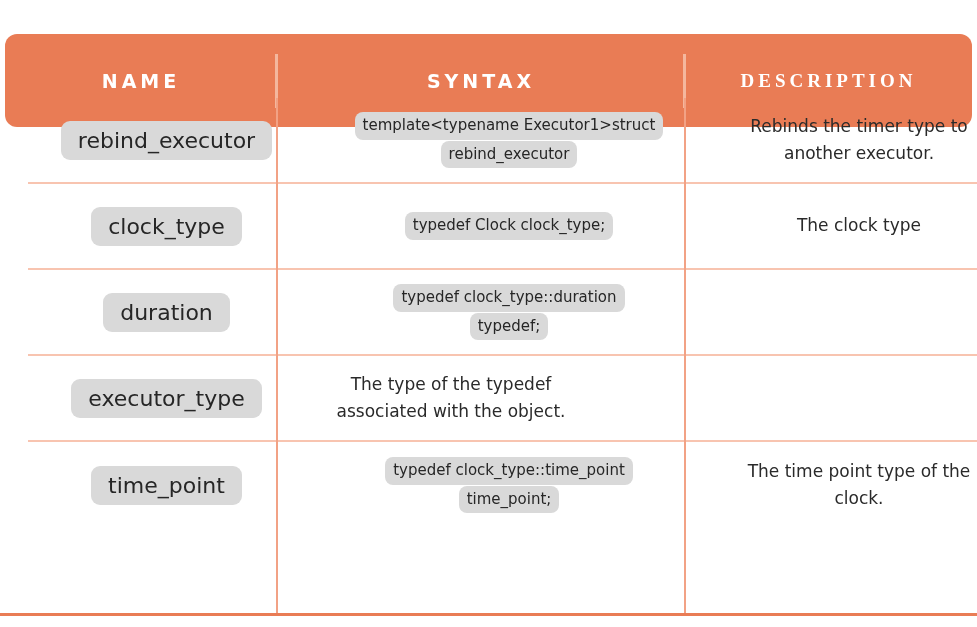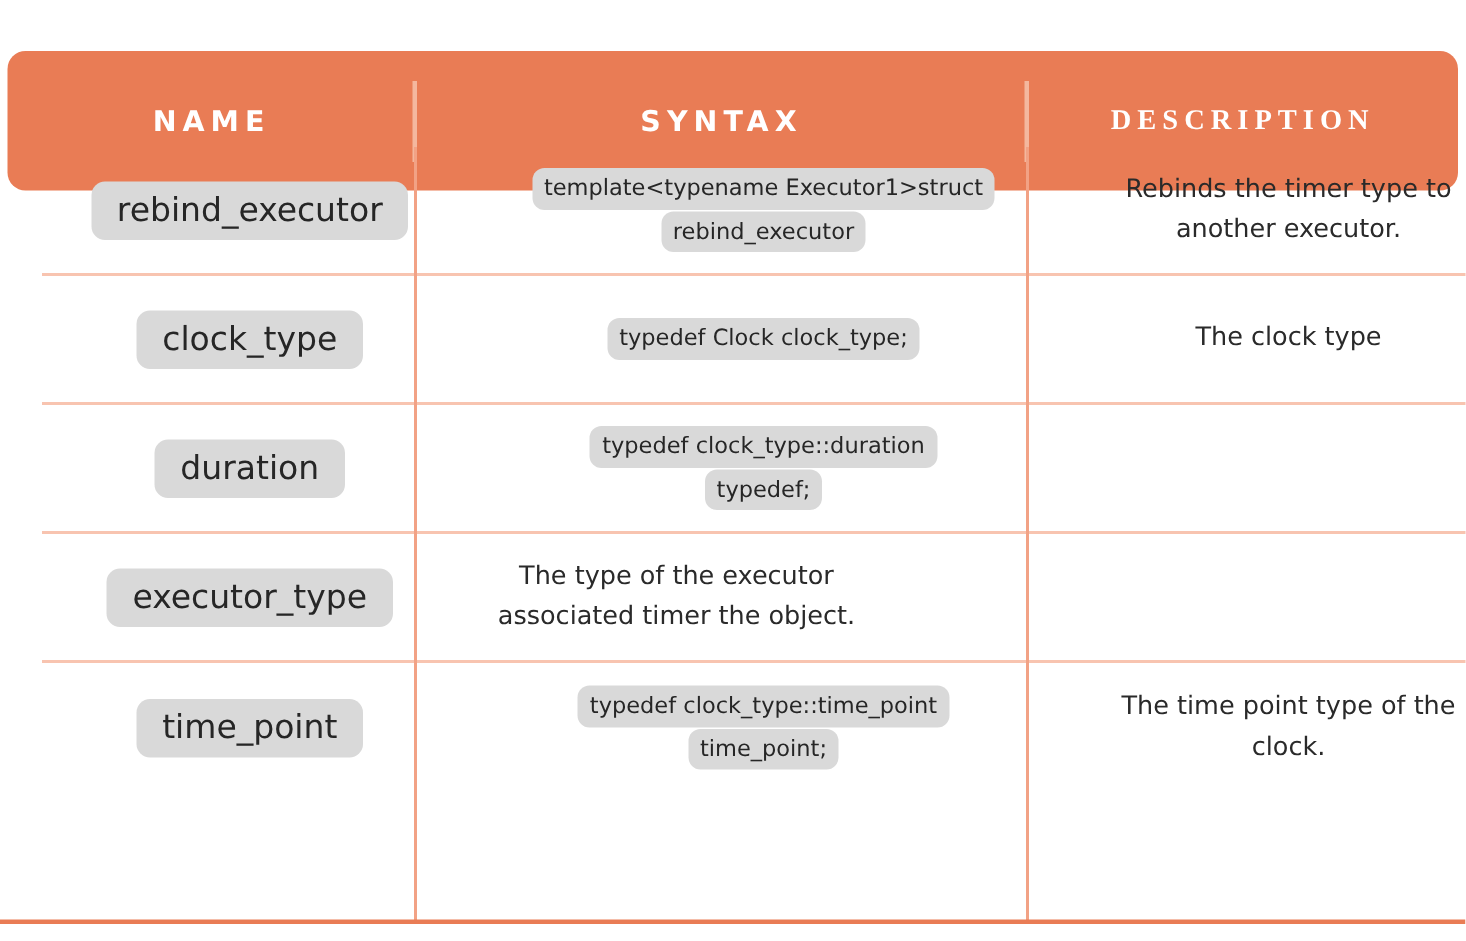--- a/index.html
+++ b/index.html
@@ -161,21 +161,21 @@
         <span class="syntax-chip">typedef clock_type::duration</span>
         <span class="syntax-chip">typedef;</span>
       </div>
     </div>
 
     <div class="row">
       <div class="cell name">
         <span class="name-chip">executor_type</span>
       </div>
       <div class="cell desc">
-        <div class="desc-text">The type of the executor associated timer the object.</div>
+        <div class="desc-text">The type of the typedef associated with the object.</div>
       </div>
     </div>
 
     <div class="row">
       <div class="cell name">
         <span class="name-chip">time_point</span>
       </div>
       <div class="cell syntax">
         <span class="syntax-chip">typedef clock_type::time_point</span>
         <span class="syntax-chip">time_point;</span>

